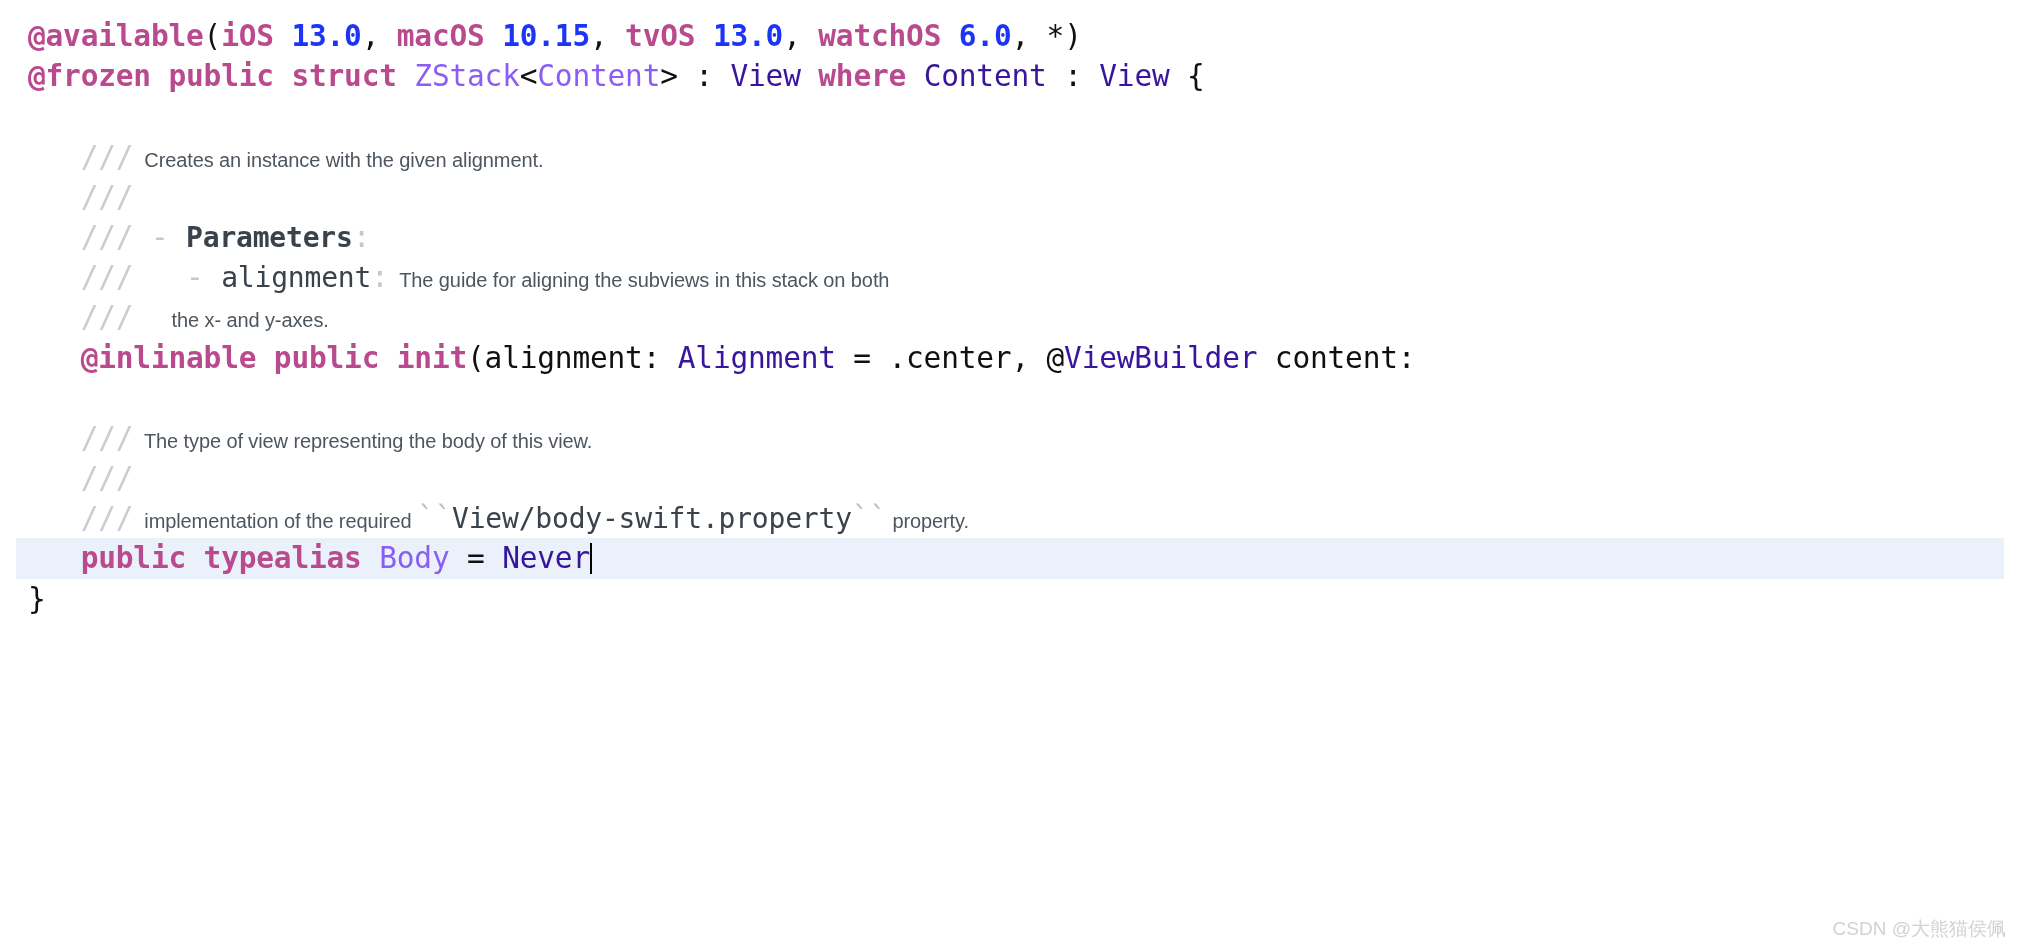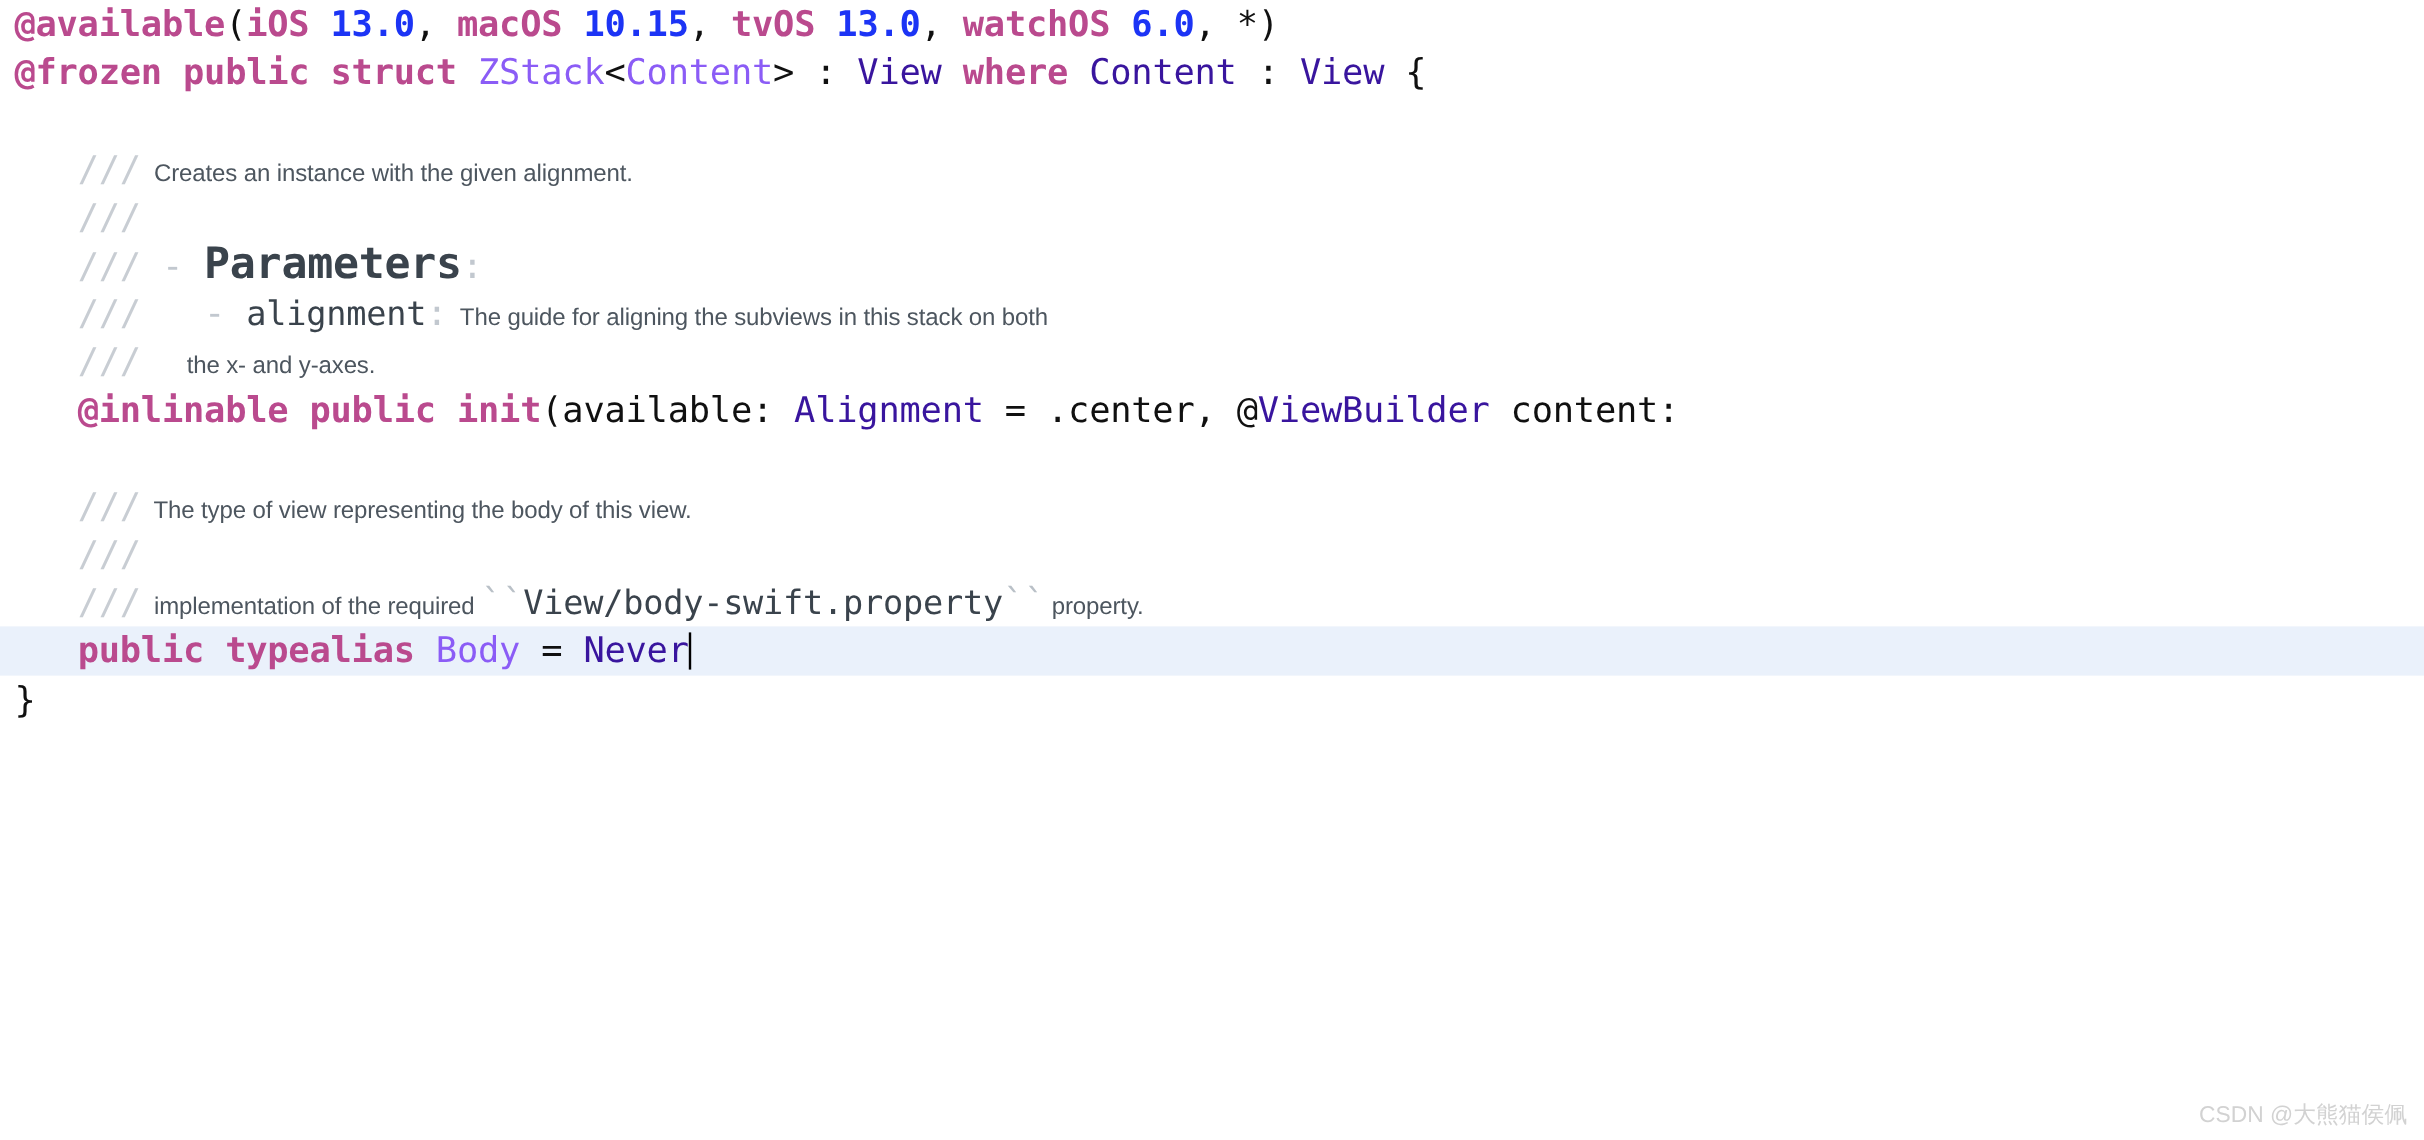--- a/index.html
+++ b/index.html
@@ -13,21 +13,21 @@
     overflow: hidden;
     font-family: "DejaVu Sans Mono", monospace;
     -webkit-font-smoothing: antialiased;
   }
 
   #editor {
     position: relative;
     width: 2020px;
     height: 950px;
     background: #ffffff;
-    padding: 0;
+    padding: 16px;
     box-sizing: border-box;
   }
 
   
   .line {
     height: 40.2px;
     line-height: 40.2px;
     white-space: pre;
     font-family: "DejaVu Sans Mono", monospace;
     font-size: 29.5px;
@@ -57,21 +57,21 @@
     letter-spacing: -0.1px;
   }
   .doc-mono  {                                        
     color: #3a434c;
     font-family: "DejaVu Sans Mono", monospace;
     font-size: 28px;
   }
   .doc-mono-bold {
     color: #3a434c;
     font-family: "DejaVu Sans Mono", monospace;
-    font-size: 36px;
+    font-size: 28px;
     font-weight: bold;
   }
   .doc-punct { color: #c2c8cf; }                      
   .doc-tick  { color: #b9c0c7; }                      
 
   
   .caret {
     display: inline-block;
     width: 2.5px;
     height: 31px;
@@ -97,21 +97,21 @@
 <div id="editor">
   <div id="code-lines">
       <div class="line"><span class="kw">@available</span><span class="plain">(</span><span class="kw">iOS</span><span class="plain"> </span><span class="num">13.0</span><span class="plain">, </span><span class="kw">macOS</span><span class="plain"> </span><span class="num">10.15</span><span class="plain">, </span><span class="kw">tvOS</span><span class="plain"> </span><span class="num">13.0</span><span class="plain">, </span><span class="kw">watchOS</span><span class="plain"> </span><span class="num">6.0</span><span class="plain">, *)</span></div>
       <div class="line"><span class="kw">@frozen public struct</span><span class="plain"> </span><span class="type-teal">ZStack</span><span class="plain">&lt;</span><span class="type-teal">Content</span><span class="plain">&gt; : </span><span class="type-purp">View</span><span class="plain"> </span><span class="kw">where</span><span class="plain"> </span><span class="type-purp">Content</span><span class="plain"> : </span><span class="type-purp">View</span><span class="plain"> {</span></div>
       <div class="line blank">&nbsp;</div>
       <div class="line"><span>   </span><span class="slashes">///</span><span class="doc-prose">  Creates an instance with the given alignment.</span></div>
       <div class="line"><span>   </span><span class="slashes">///</span></div>
       <div class="line"><span>   </span><span class="slashes">///</span><span class="doc-punct"> - </span><span class="doc-mono-bold">Parameters</span><span class="doc-punct">:</span></div>
       <div class="line"><span>   </span><span class="slashes">///</span><span class="doc-punct">   - </span><span class="doc-mono">alignment</span><span class="doc-punct">:</span><span class="doc-prose">  The guide for aligning the subviews in this stack on both</span></div>
       <div class="line"><span>   </span><span class="slashes">///</span><span class="doc-prose">       the x- and y-axes.</span></div>
-      <div class="line"><span>   </span><span class="kw">@inlinable public init</span><span class="plain">(available: </span><span class="type-purp">Alignment</span><span class="plain"> = .center, </span><span class="plain">@</span><span class="type-purp">ViewBuilder</span><span class="plain"> content:</span></div>
+      <div class="line"><span>   </span><span class="kw">@inlinable public init</span><span class="plain">(alignment: </span><span class="type-purp">Alignment</span><span class="plain"> = .center, </span><span class="plain">@</span><span class="type-purp">ViewBuilder</span><span class="plain"> content:</span></div>
       <div class="line blank">&nbsp;</div>
       <div class="line"><span>   </span><span class="slashes">///</span><span class="doc-prose">  The type of view representing the body of this view.</span></div>
       <div class="line"><span>   </span><span class="slashes">///</span></div>
       <div class="line"><span>   </span><span class="slashes">///</span><span class="doc-prose">  implementation of the required </span><span class="doc-tick">``</span><span class="doc-mono">View/body-swift.property</span><span class="doc-tick">``</span><span class="doc-prose"> property.</span></div>
       <div class="line highlighted"><span>   </span><span class="kw">public typealias</span><span class="plain"> </span><span class="type-teal">Body</span><span class="plain"> = </span><span class="type-purp">Never</span><span class="caret"></span></div>
       <div class="line"><span class="plain">}</span></div>
     </div>
   <div id="watermark">CSDN @大熊猫侯佩</div>
 </div>
 

